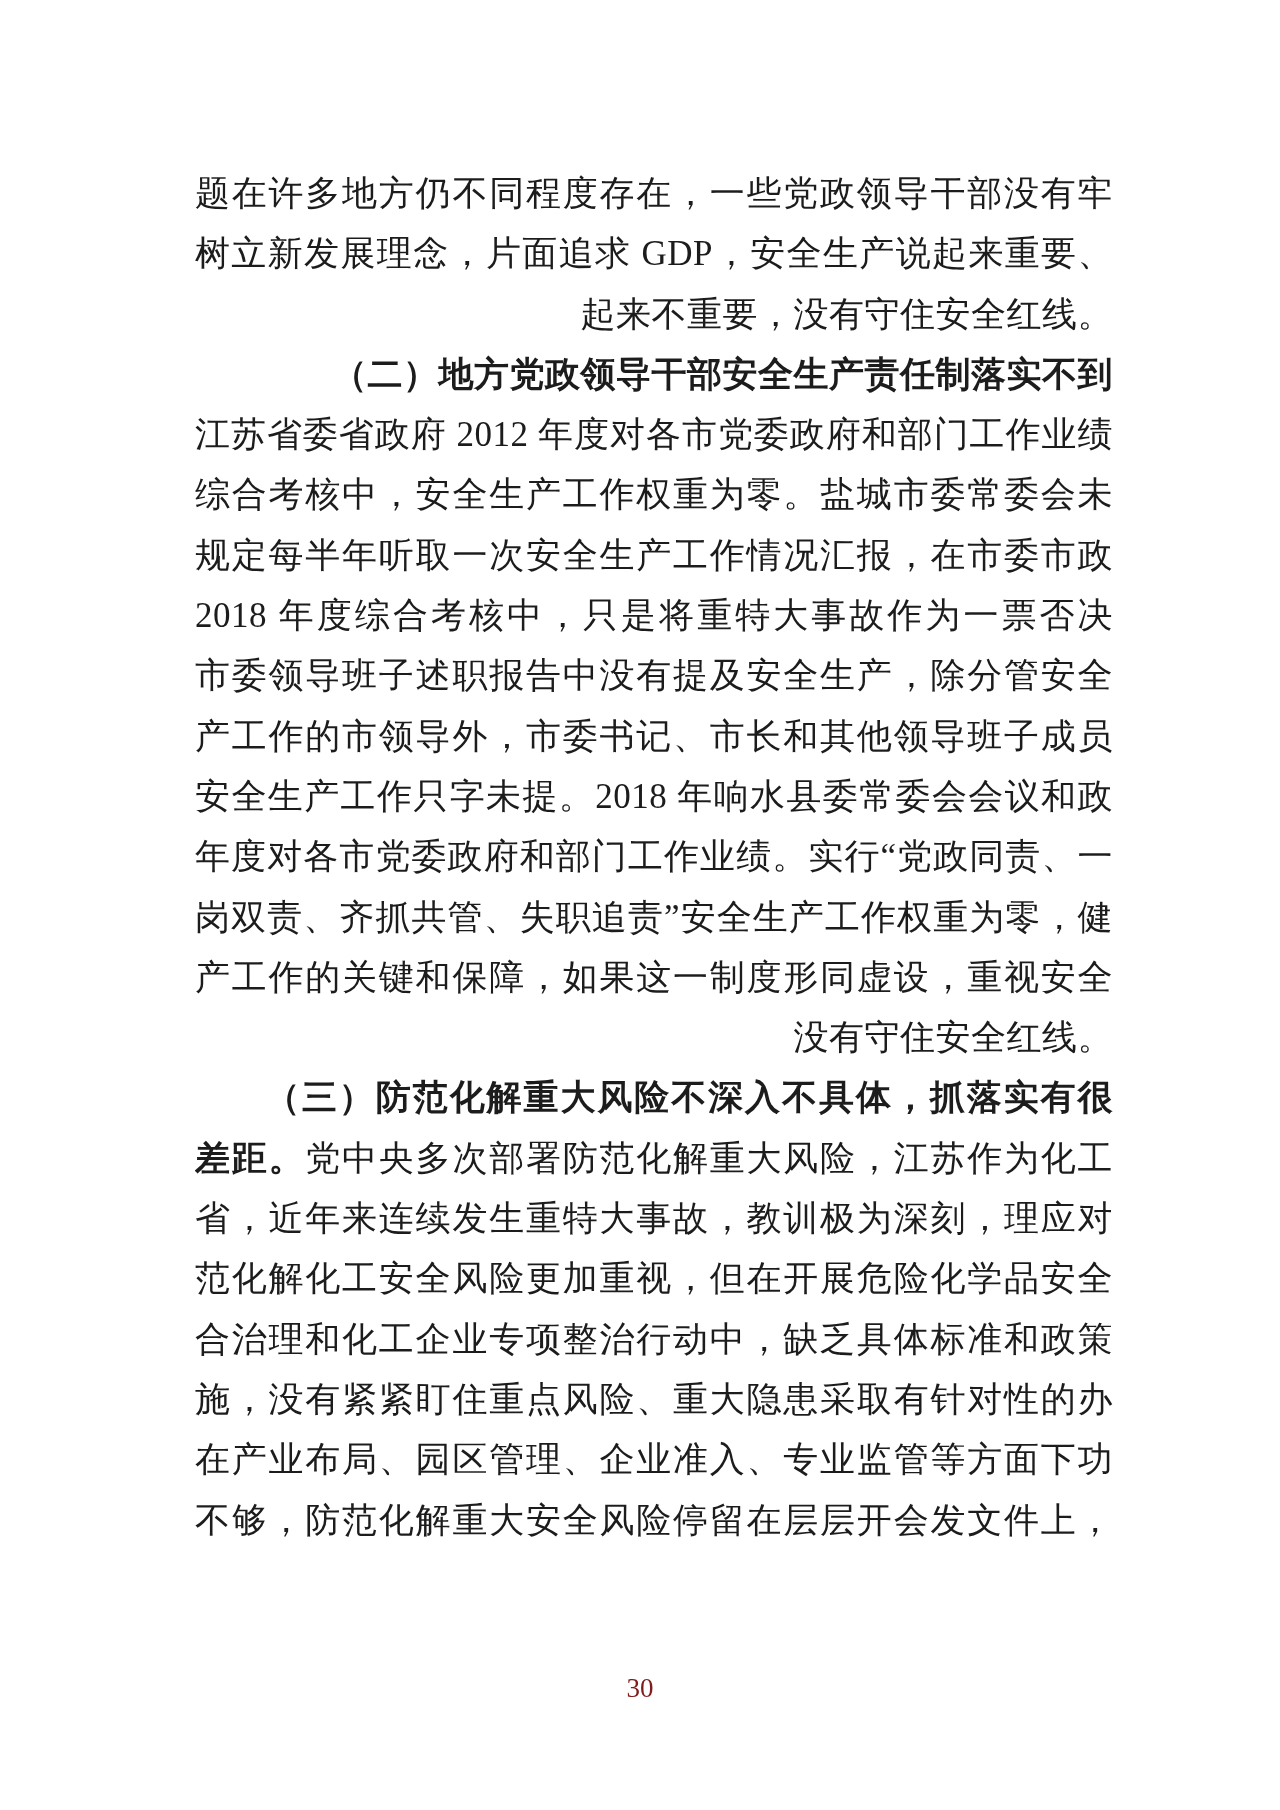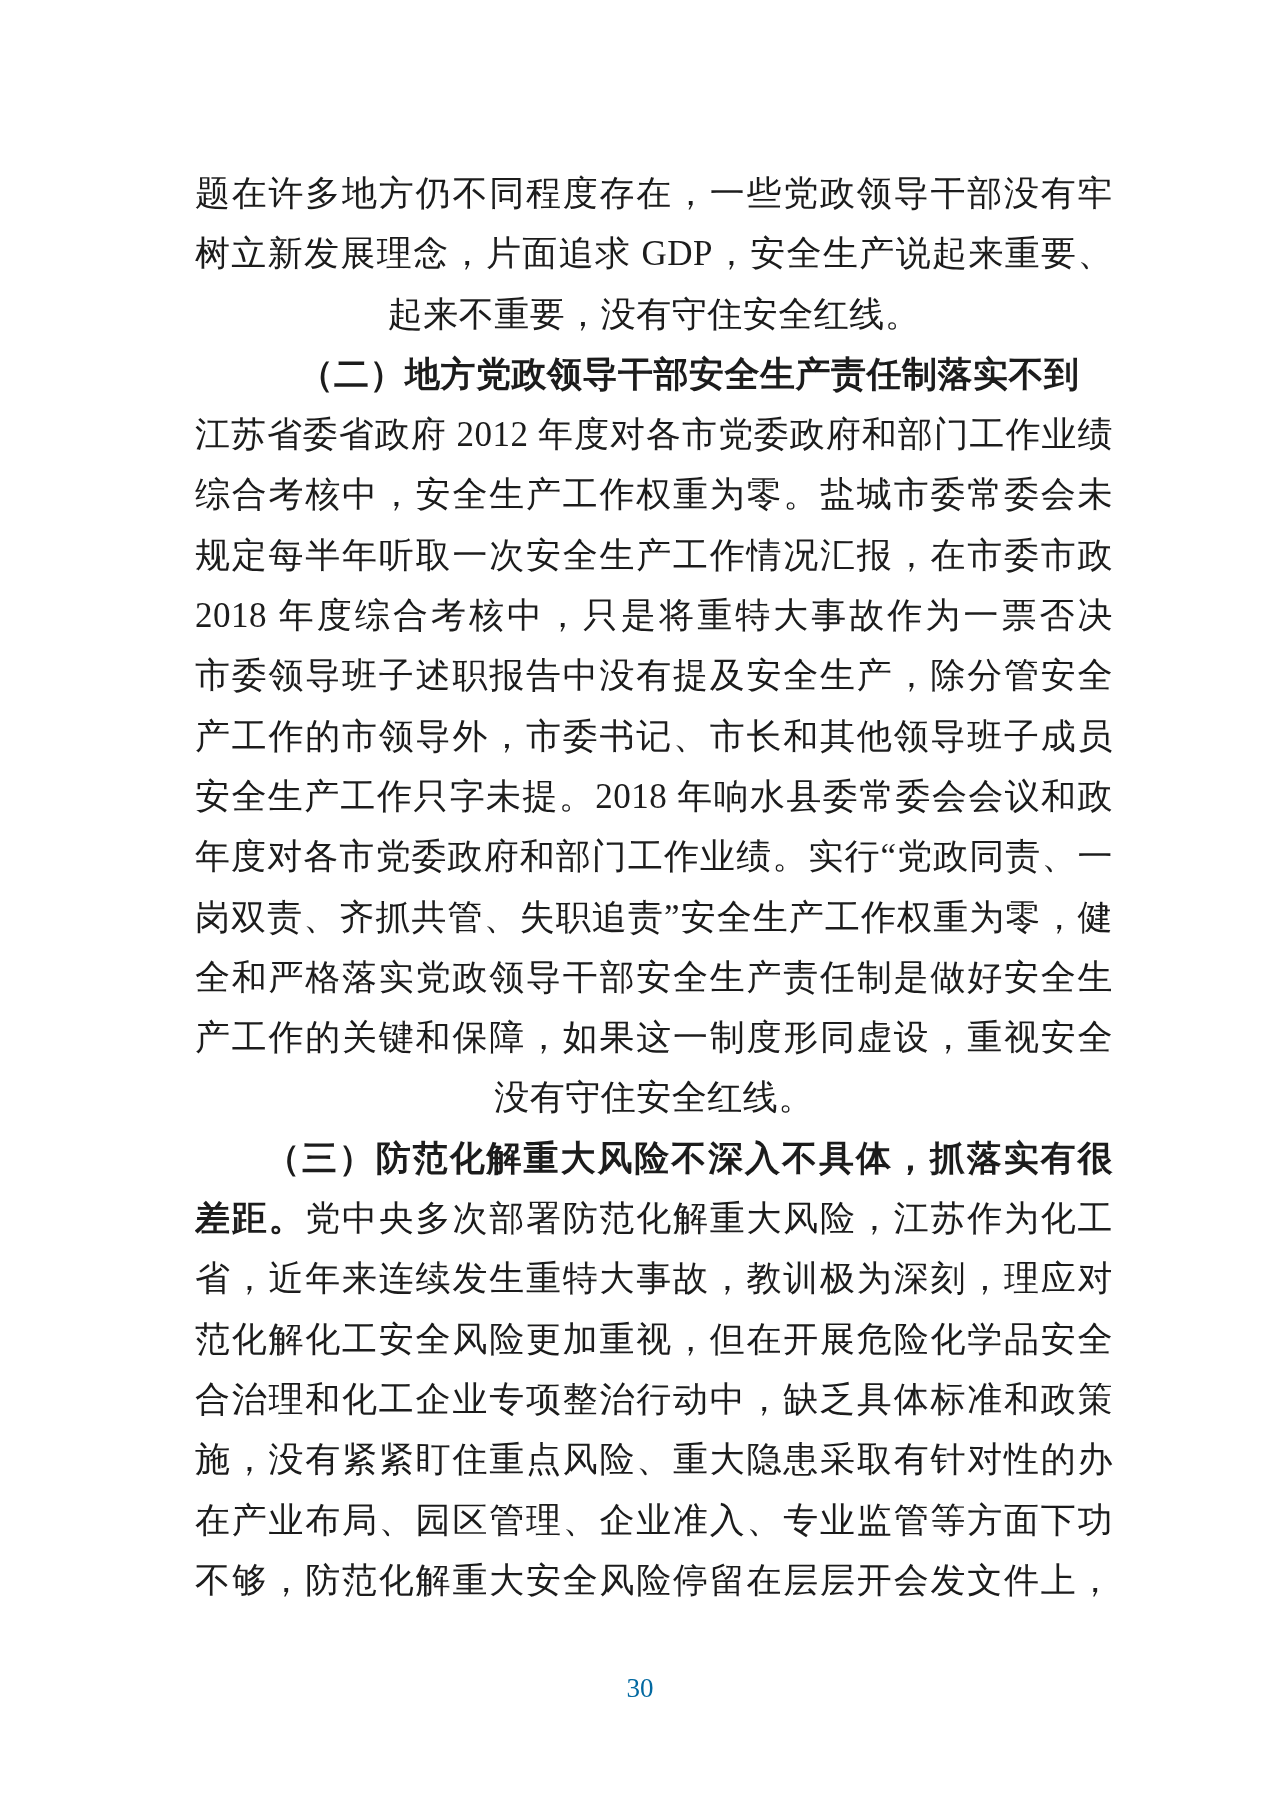--- a/index.html
+++ b/index.html
@@ -22,21 +22,21 @@
     top: 164px;
     width: 918px;
   }
   .line {
     height: 60.3px;
     line-height: 60.3px;
     font-size: 35px;
     letter-spacing: 0.5px;
     white-space: normal;
     overflow: hidden;
-    text-align: center;
+    text-align: right;
   }
   .line.j {
     text-align: justify;
     text-align-last: justify;
   }
   .line.ind {
     text-indent: 70px;
   }
   .seg-b {
     font-weight: bold;
@@ -45,42 +45,41 @@
     font-weight: normal;
   }
   .page-number {
     position: absolute;
     left: 0;
     top: 1672px;
     width: 1280px;
     text-align: center;
     font-size: 27px;
     line-height: 32px;
-    color: #0369a1;
+    color: #7f1d1d;
   }
 </style>
 </head>
 <body>
 
 <div class="page">
   <div class="text-block" id="text-block">
       <div class="line j"><span class="seg-r">题在许多地方仍不同程度存在，一些党政领导干部没有牢固</span></div>
       <div class="line j"><span class="seg-r">树立新发展理念，片面追求 GDP，安全生产说起来重要、做</span></div>
       <div class="line"><span class="seg-r">起来不重要，没有守住安全红线。</span></div>
       <div class="line ind"><span class="seg-b">（二）地方党政领导干部安全生产责任制落实不到位。</span></div>
       <div class="line j"><span class="seg-r">江苏省委省政府 2012 年度对各市党委政府和部门工作业绩</span></div>
       <div class="line j"><span class="seg-r">综合考核中，安全生产工作权重为零。盐城市委常委会未按</span></div>
       <div class="line j"><span class="seg-r">规定每半年听取一次安全生产工作情况汇报，在市委市政府</span></div>
       <div class="line j"><span class="seg-r">2018 年度综合考核中，只是将重特大事故作为一票否决项，</span></div>
       <div class="line j"><span class="seg-r">市委领导班子述职报告中没有提及安全生产，除分管安全生</span></div>
       <div class="line j"><span class="seg-r">产工作的市领导外，市委书记、市长和其他领导班子成员对</span></div>
       <div class="line j"><span class="seg-r">安全生产工作只字未提。2018 年响水县委常委会会议和政府</span></div>
       <div class="line j"><span class="seg-r">年度对各市党委政府和部门工作业绩。实行“党政同责、一</span></div>
       <div class="line j"><span class="seg-r">岗双责、齐抓共管、失职追责”安全生产工作权重为零，健</span></div>
-      <div class="line j"><span class="seg-r">全和严格落实党政领导干部安全生产责任制是做好安全生</span></div>
       <div class="line j"><span class="seg-r">产工作的关键和保障，如果这一制度形同虚设，重视安全生</span></div>
       <div class="line"><span class="seg-r">没有守住安全红线。</span></div>
       <div class="line j ind"><span class="seg-b">（三）防范化解重大风险不深入不具体，抓落实有很大</span></div>
       <div class="line j"><span class="seg-b">差距。</span><span class="seg-r">党中央多次部署防范化解重大风险，江苏作为化工大</span></div>
       <div class="line j"><span class="seg-r">省，近年来连续发生重特大事故，教训极为深刻，理应对防</span></div>
       <div class="line j"><span class="seg-r">范化解化工安全风险更加重视，但在开展危险化学品安全综</span></div>
       <div class="line j"><span class="seg-r">合治理和化工企业专项整治行动中，缺乏具体标准和政策措</span></div>
       <div class="line j"><span class="seg-r">施，没有紧紧盯住重点风险、重大隐患采取有针对性的办法，</span></div>
       <div class="line j"><span class="seg-r">在产业布局、园区管理、企业准入、专业监管等方面下功夫</span></div>
       <div class="line j"><span class="seg-r">不够，防范化解重大安全风险停留在层层开会发文件上，形</span></div>

